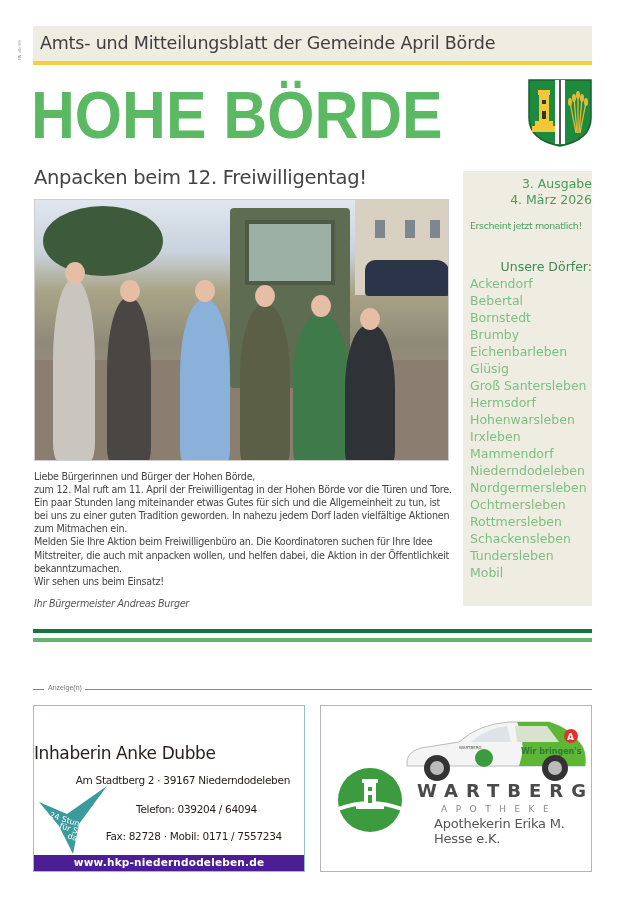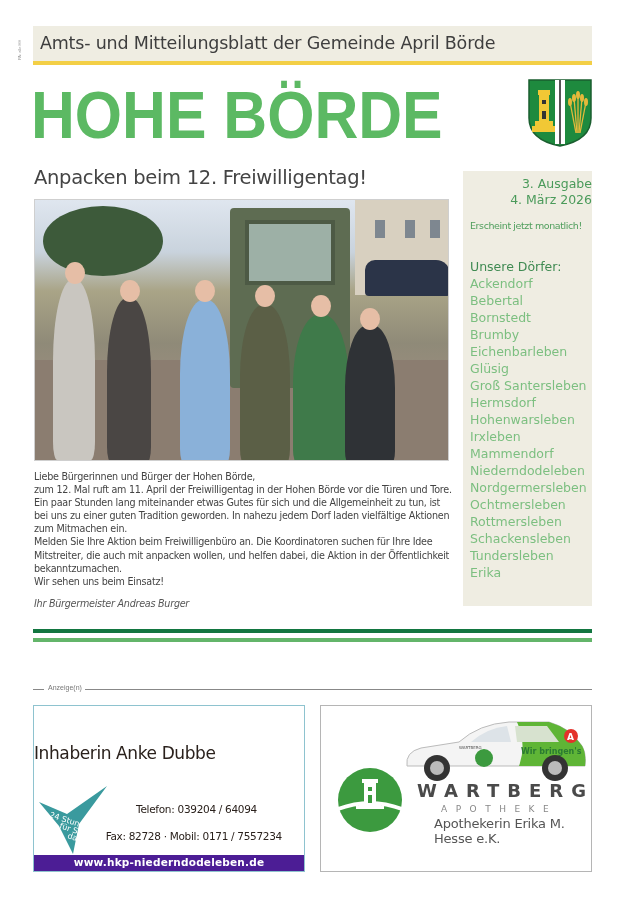--- a/index.html
+++ b/index.html
@@ -57,21 +57,21 @@
     position: absolute; left: 34px; top: 598px; font-size: 9.6px; font-style: italic; color: #555;
     font-family: "DejaVu Sans", sans-serif; letter-spacing: -0.25px;
   }
 
   .sidebar {
     position: absolute; left: 463px; top: 171px; width: 129px; height: 435px; background: #efede2;
     padding: 5px 0 0 7px;
   }
   .issue-line { font-size: 12.5px; color: #4a9a5a; line-height: 16px; text-align: right; }
   .monthly { font-size: 9.5px; color: #4f9e5c; margin-top: 12px; letter-spacing: -0.4px; }
-  .villages-head { font-size: 12.5px; color: #3f8a52; margin-top: 28px; line-height: 16px; }
+  .villages-head { font-size: 12.5px; color: #3f8a52; margin-top: 28px; line-height: 16px; text-align: right; }
   .village { font-size: 12.5px; color: #7cbf80; line-height: 17px; }
 
   .rule-dark { position: absolute; left: 33px; top: 629px; width: 559px; height: 4px; background: #127640; }
   .rule-light { position: absolute; left: 33px; top: 638px; width: 559px; height: 4px; background: #63b56a; }
 
   .ad-label-row { position: absolute; left: 33px; top: 684px; width: 559px; height: 10px; }
   .ad-label-line-l { position: absolute; left: 0; top: 5px; width: 11px; height: 1px; background: #888; }
   .ad-label { position: absolute; left: 15px; top: 0; font-size: 7px; color: #777; font-family: "Liberation Sans", sans-serif; }
   .ad-label-line-r { position: absolute; left: 52px; top: 5px; width: 507px; height: 1px; background: #888; }
 
@@ -187,34 +187,35 @@
   <div class="village">Hermsdorf</div>
   <div class="village">Hohenwarsleben</div>
   <div class="village">Irxleben</div>
   <div class="village">Mammendorf</div>
   <div class="village">Niederndodeleben</div>
   <div class="village">Nordgermersleben</div>
   <div class="village">Ochtmersleben</div>
   <div class="village">Rottmersleben</div>
   <div class="village">Schackensleben</div>
   <div class="village">Tundersleben</div>
-  <div class="village">Erika</div>
+  <div class="village">Mobil</div>
 </div>
 
 <div class="rule-dark"></div>
 <div class="rule-light"></div>
 
 <div class="ad-label-row">
   <div class="ad-label-line-l"></div>
   <div class="ad-label">Anzeige(n)</div>
   <div class="ad-label-line-r"></div>
 </div>
 
 <div class="ad-left">
   <div class="hkp-owner">Inhaberin Anke Dubbe</div>
+  <div class="hkp-addr">Am Stadtberg 2 · 39167 Niederndodeleben</div>
   <svg class="hkp-badge" viewBox="0 0 72 72">
     <path d="M2 18 L30 30 L70 2 L42 40 L36 70 L22 42 Z" fill="#3a9a9e"></path>
     <text x="12" y="33" font-size="8" fill="#fff" font-family="DejaVu Sans, sans-serif" transform="rotate(18 12 33)">24 Stunden</text>
     <text x="22" y="44" font-size="8" fill="#fff" font-family="DejaVu Sans, sans-serif" transform="rotate(18 22 44)">für Sie</text>
     <text x="30" y="54" font-size="8" fill="#fff" font-family="DejaVu Sans, sans-serif" transform="rotate(18 30 54)">da!</text>
   </svg>
   <div class="hkp-phone">Telefon: 039204 / 64094</div>
   <div class="hkp-fax">Fax: 82728 · Mobil: 0171 / 7557234</div>
   <div class="hkp-url-bar">
     <div class="hkp-url">www.hkp-niederndodeleben.de</div>

